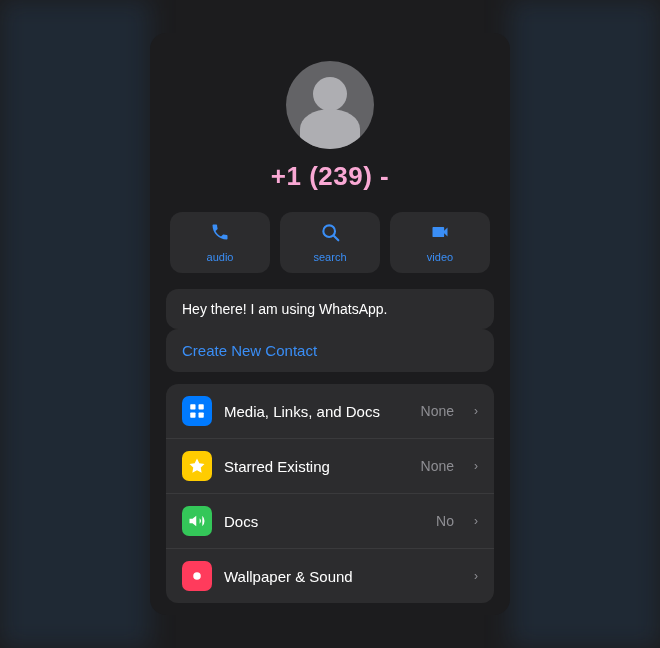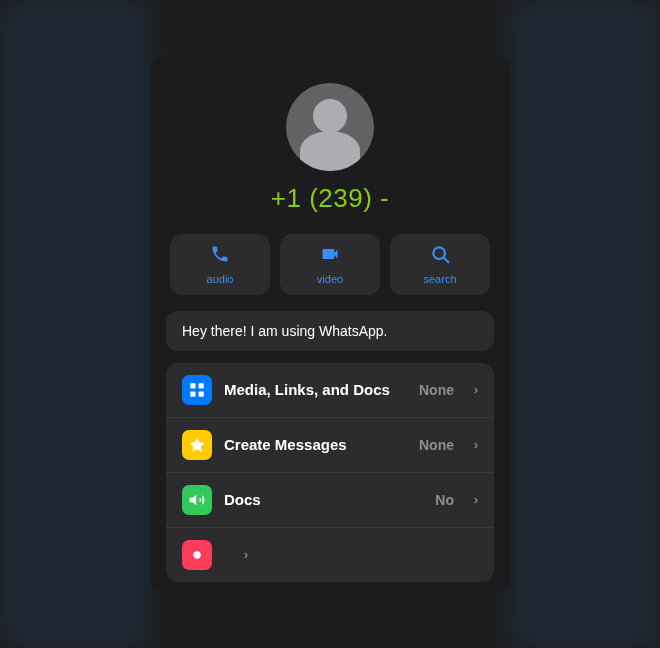--- a/index.html
+++ b/index.html
@@ -98,22 +98,22 @@
       border-radius: 50% 50% 0 0;
       background: #aeaeb2;
       position: absolute;
       bottom: 0;
       left: 50%;
       transform: translateX(-50%);
     }
 
     .phone-number {
       font-size: 26px;
-      font-weight: 400;
-      color: #84cc16;
+      font-weight: 700;
+      color: #f9a8d4;
       letter-spacing: 0.5px;
       margin-bottom: 4px;
     }
 
     .action-buttons {
       display: flex;
       gap: 10px;
       padding: 0 16px 16px;
       width: 100%;
       justify-content: center;
@@ -181,21 +181,20 @@
       border: none;
     }
 
     .contact-action-item:not(:last-child) {
       border-bottom: 1px solid #3a3a3c;
     }
 
     .list-section {
       width: 100%;
       padding: 0 16px 12px;
-      font-weight: bold;
     }
 
     .list-box {
       background: #2c2c2e;
       border-radius: 12px;
       overflow: hidden;
       width: 100%;
     }
 
     .list-item {
@@ -266,43 +265,44 @@
     <button class="action-btn">
       <span class="btn-icon">
         <svg width="20" height="20" viewBox="0 0 24 24" fill="#3a8ef6">
           <path d="M6.6 10.8c1.4 2.8 3.8 5.1 6.6 6.6l2.2-2.2c.3-.3.7-.4 1-.2 1.1.4 2.3.6 3.6.6.6 0 1 .4 1 1V20c0 .6-.4 1-1 1C10.6 21 3 13.4 3 4c0-.6.4-1 1-1h3.5c.6 0 1 .4 1 1 0 1.3.2 2.5.6 3.6.1.3 0 .7-.2 1L6.6 10.8z"></path>
         </svg>
       </span>
       <span class="btn-label">audio</span>
     </button>
     <button class="action-btn">
       <span class="btn-icon">
-        <svg width="20" height="20" viewBox="0 0 24 24" fill="#3a8ef6">
-          <path d="M17 10.5V7a1 1 0 0 0-1-1H4a1 1 0 0 0-1 1v10a1 1 0 0 0 1 1h12a1 1 0 0 0 1-1v-3.5l4 4v-11l-4 4z"></path>
-        </svg>
-      </span>
-      <span class="btn-label">video</span>
-    </button>
-    <button class="action-btn">
-      <span class="btn-icon">
         <svg width="20" height="20" viewBox="0 0 24 24" fill="none" stroke="#3a8ef6" stroke-width="2.5" stroke-linecap="round">
           <circle cx="11" cy="11" r="7"></circle>
           <line x1="16.5" y1="16.5" x2="22" y2="22"></line>
         </svg>
       </span>
       <span class="btn-label">search</span>
     </button>
+    <button class="action-btn">
+      <span class="btn-icon">
+        <svg width="20" height="20" viewBox="0 0 24 24" fill="#3a8ef6">
+          <path d="M17 10.5V7a1 1 0 0 0-1-1H4a1 1 0 0 0-1 1v10a1 1 0 0 0 1 1h12a1 1 0 0 0 1-1v-3.5l4 4v-11l-4 4z"></path>
+        </svg>
+      </span>
+      <span class="btn-label">video</span>
+    </button>
   </div>
 
   <div class="status-section">
     <div class="status-box">Hey there! I am using WhatsApp.</div>
   </div>
 
   <div class="contact-actions">
     <div class="contact-actions-box">
+      <button class="contact-action-item">Create New Contact</button>
     </div>
   </div>
 
   <div class="list-section">
     <div class="list-box">
 
       <div class="list-item">
         <div class="list-icon icon-blue">
           <svg width="18" height="18" viewBox="0 0 24 24" fill="white">
             <rect x="3" y="3" width="7" height="7" rx="1"></rect>
@@ -317,21 +317,21 @@
           <span class="chevron">›</span>
         </span>
       </div>
 
       <div class="list-item">
         <div class="list-icon icon-yellow">
           <svg width="18" height="18" viewBox="0 0 24 24" fill="white">
             <polygon points="12,2 15.09,8.26 22,9.27 17,14.14 18.18,21.02 12,17.77 5.82,21.02 7,14.14 2,9.27 8.91,8.26"></polygon>
           </svg>
         </div>
-        <span class="list-item-text">Create Messages</span>
+        <span class="list-item-text">Starred Existing</span>
         <span class="list-item-value">
           <span>None</span>
           <span class="chevron">›</span>
         </span>
       </div>
 
       <div class="list-item">
         <div class="list-icon icon-green">
           <svg width="18" height="18" viewBox="0 0 24 24" fill="white">
             <polygon points="11,5 6,9 2,9 2,15 6,15 11,19"></polygon>
@@ -353,20 +353,21 @@
             <line x1="12" y1="1" x2="12" y2="3"></line>
             <line x1="12" y1="21" x2="12" y2="23"></line>
             <line x1="4.22" y1="4.22" x2="5.64" y2="5.64"></line>
             <line x1="18.36" y1="18.36" x2="19.78" y2="19.78"></line>
             <line x1="1" y1="12" x2="3" y2="12"></line>
             <line x1="21" y1="12" x2="23" y2="12"></line>
             <line x1="4.22" y1="19.78" x2="5.64" y2="18.36"></line>
             <line x1="18.36" y1="5.64" x2="19.78" y2="4.22"></line>
           </svg>
         </div>
+        <span class="list-item-text">Wallpaper &amp; Sound</span>
         <span class="list-item-value">
           <span></span>
           <span class="chevron">›</span>
         </span>
       </div>
 
     </div>
   </div>
 
 </div>

